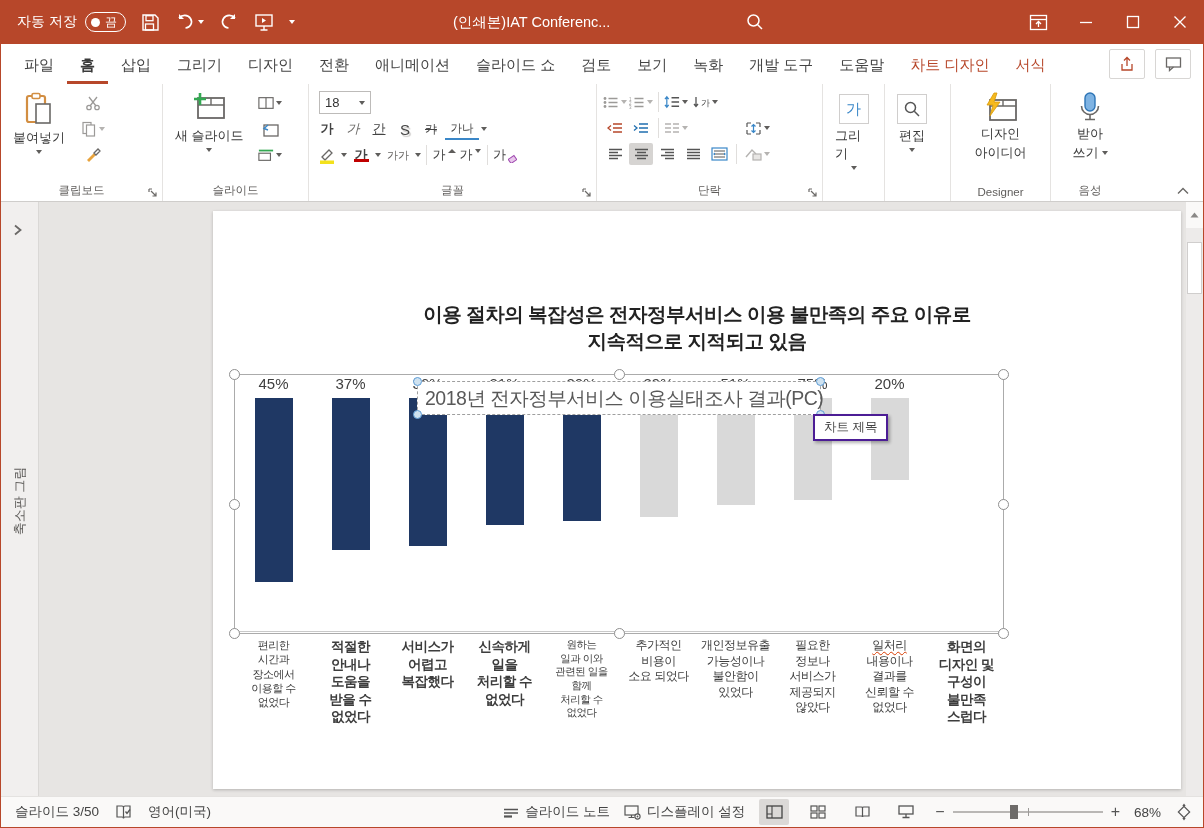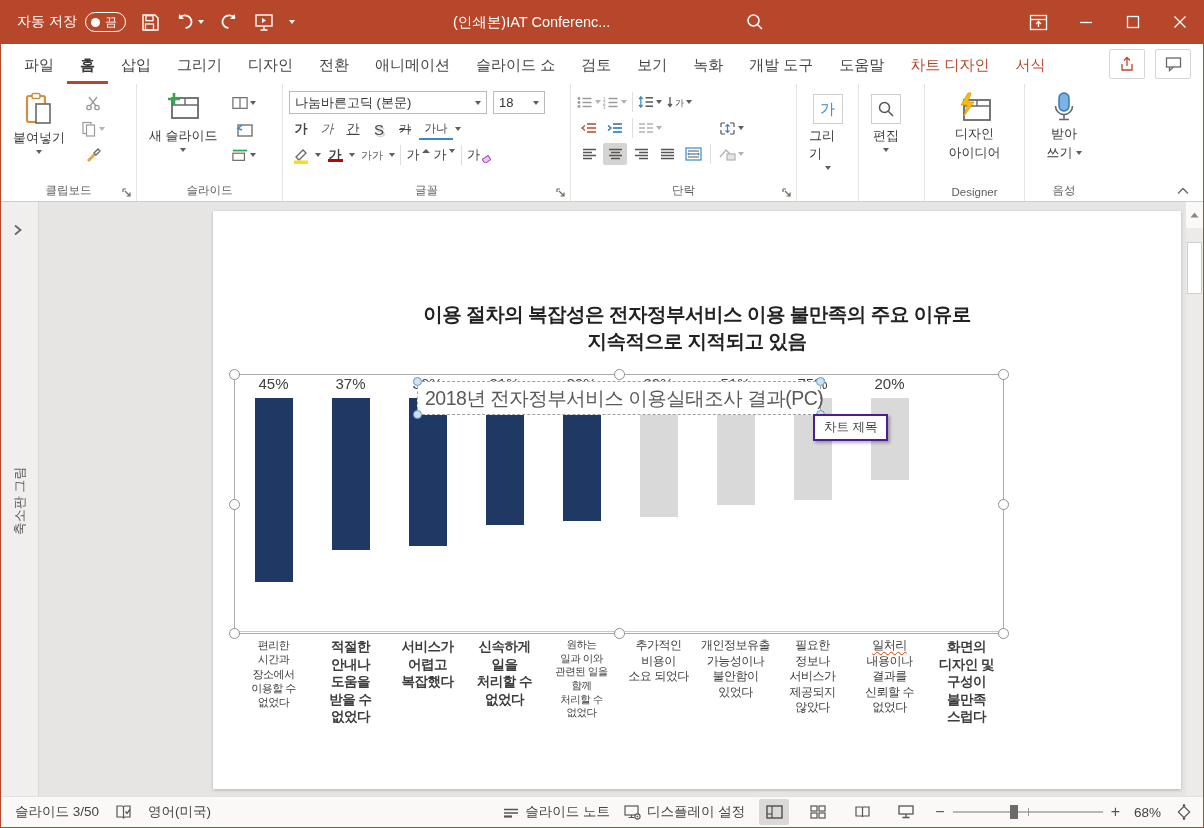--- a/index.html
+++ b/index.html
@@ -202,21 +202,21 @@
         <svg width="17" height="16" viewBox="0 0 17 16">
             <rect x="1.5" y="2" width="14" height="9" fill="none" stroke="#6a6866" stroke-width="1.3"></rect>
             <path d="M4.5 11 v3.5 L8.5 11" fill="none" stroke="#6a6866" stroke-width="1.3"></path>
           </svg>
       </span>
     </div>
   </div>
 
   <div class="ribbon">
 
-    <div class="rgroup" style="width:136px">
+    <div class="rgroup" style="width:162px">
       <div class="vbtn" style="padding-top:2px">
         <svg width="30" height="34" viewBox="0 0 30 34">
             <rect x="3" y="4" width="18" height="26" rx="2" fill="none" stroke="#d28e42" stroke-width="2.2"></rect>
             <rect x="8" y="1.5" width="8" height="5" rx="1.5" fill="#fff" stroke="#d28e42" stroke-width="1.6"></rect>
             <rect x="12" y="12" width="14" height="19" fill="#fff" stroke="#6a6866" stroke-width="1.6"></rect>
           </svg>
         <span>붙여넣기</span>
         <span class="chev"></span>
       </div>
       <div class="mini-col" style="margin-left:8px">
@@ -281,24 +281,20 @@
             </svg>
           <span class="chev"></span>
         </span>
       </div>
       <div class="rgroup-label">슬라이드</div>
     </div>
 
     <div class="rgroup" style="width:288px">
       <div class="fcol" style="padding:1px 2px">
         <div class="frow">
-          <div class="combo" style="width:198px">
-            <span>나눔바른고딕 (본문)</span>
-            <span class="chev"></span>
-          </div>
           <div class="combo" style="width:52px;margin-left:4px">
             <span>18</span>
             <span class="chev"></span>
           </div>
         </div>
         <div class="frow">
           <span class="mini glyph-b">가</span>
           <span class="mini glyph-i" style="color:#6a6866">가</span>
           <span class="mini glyph-u">간</span>
           <span class="mini" style="font-size:15px;text-shadow:1.5px 1.5px 1px #c9c7c5">S</span>

